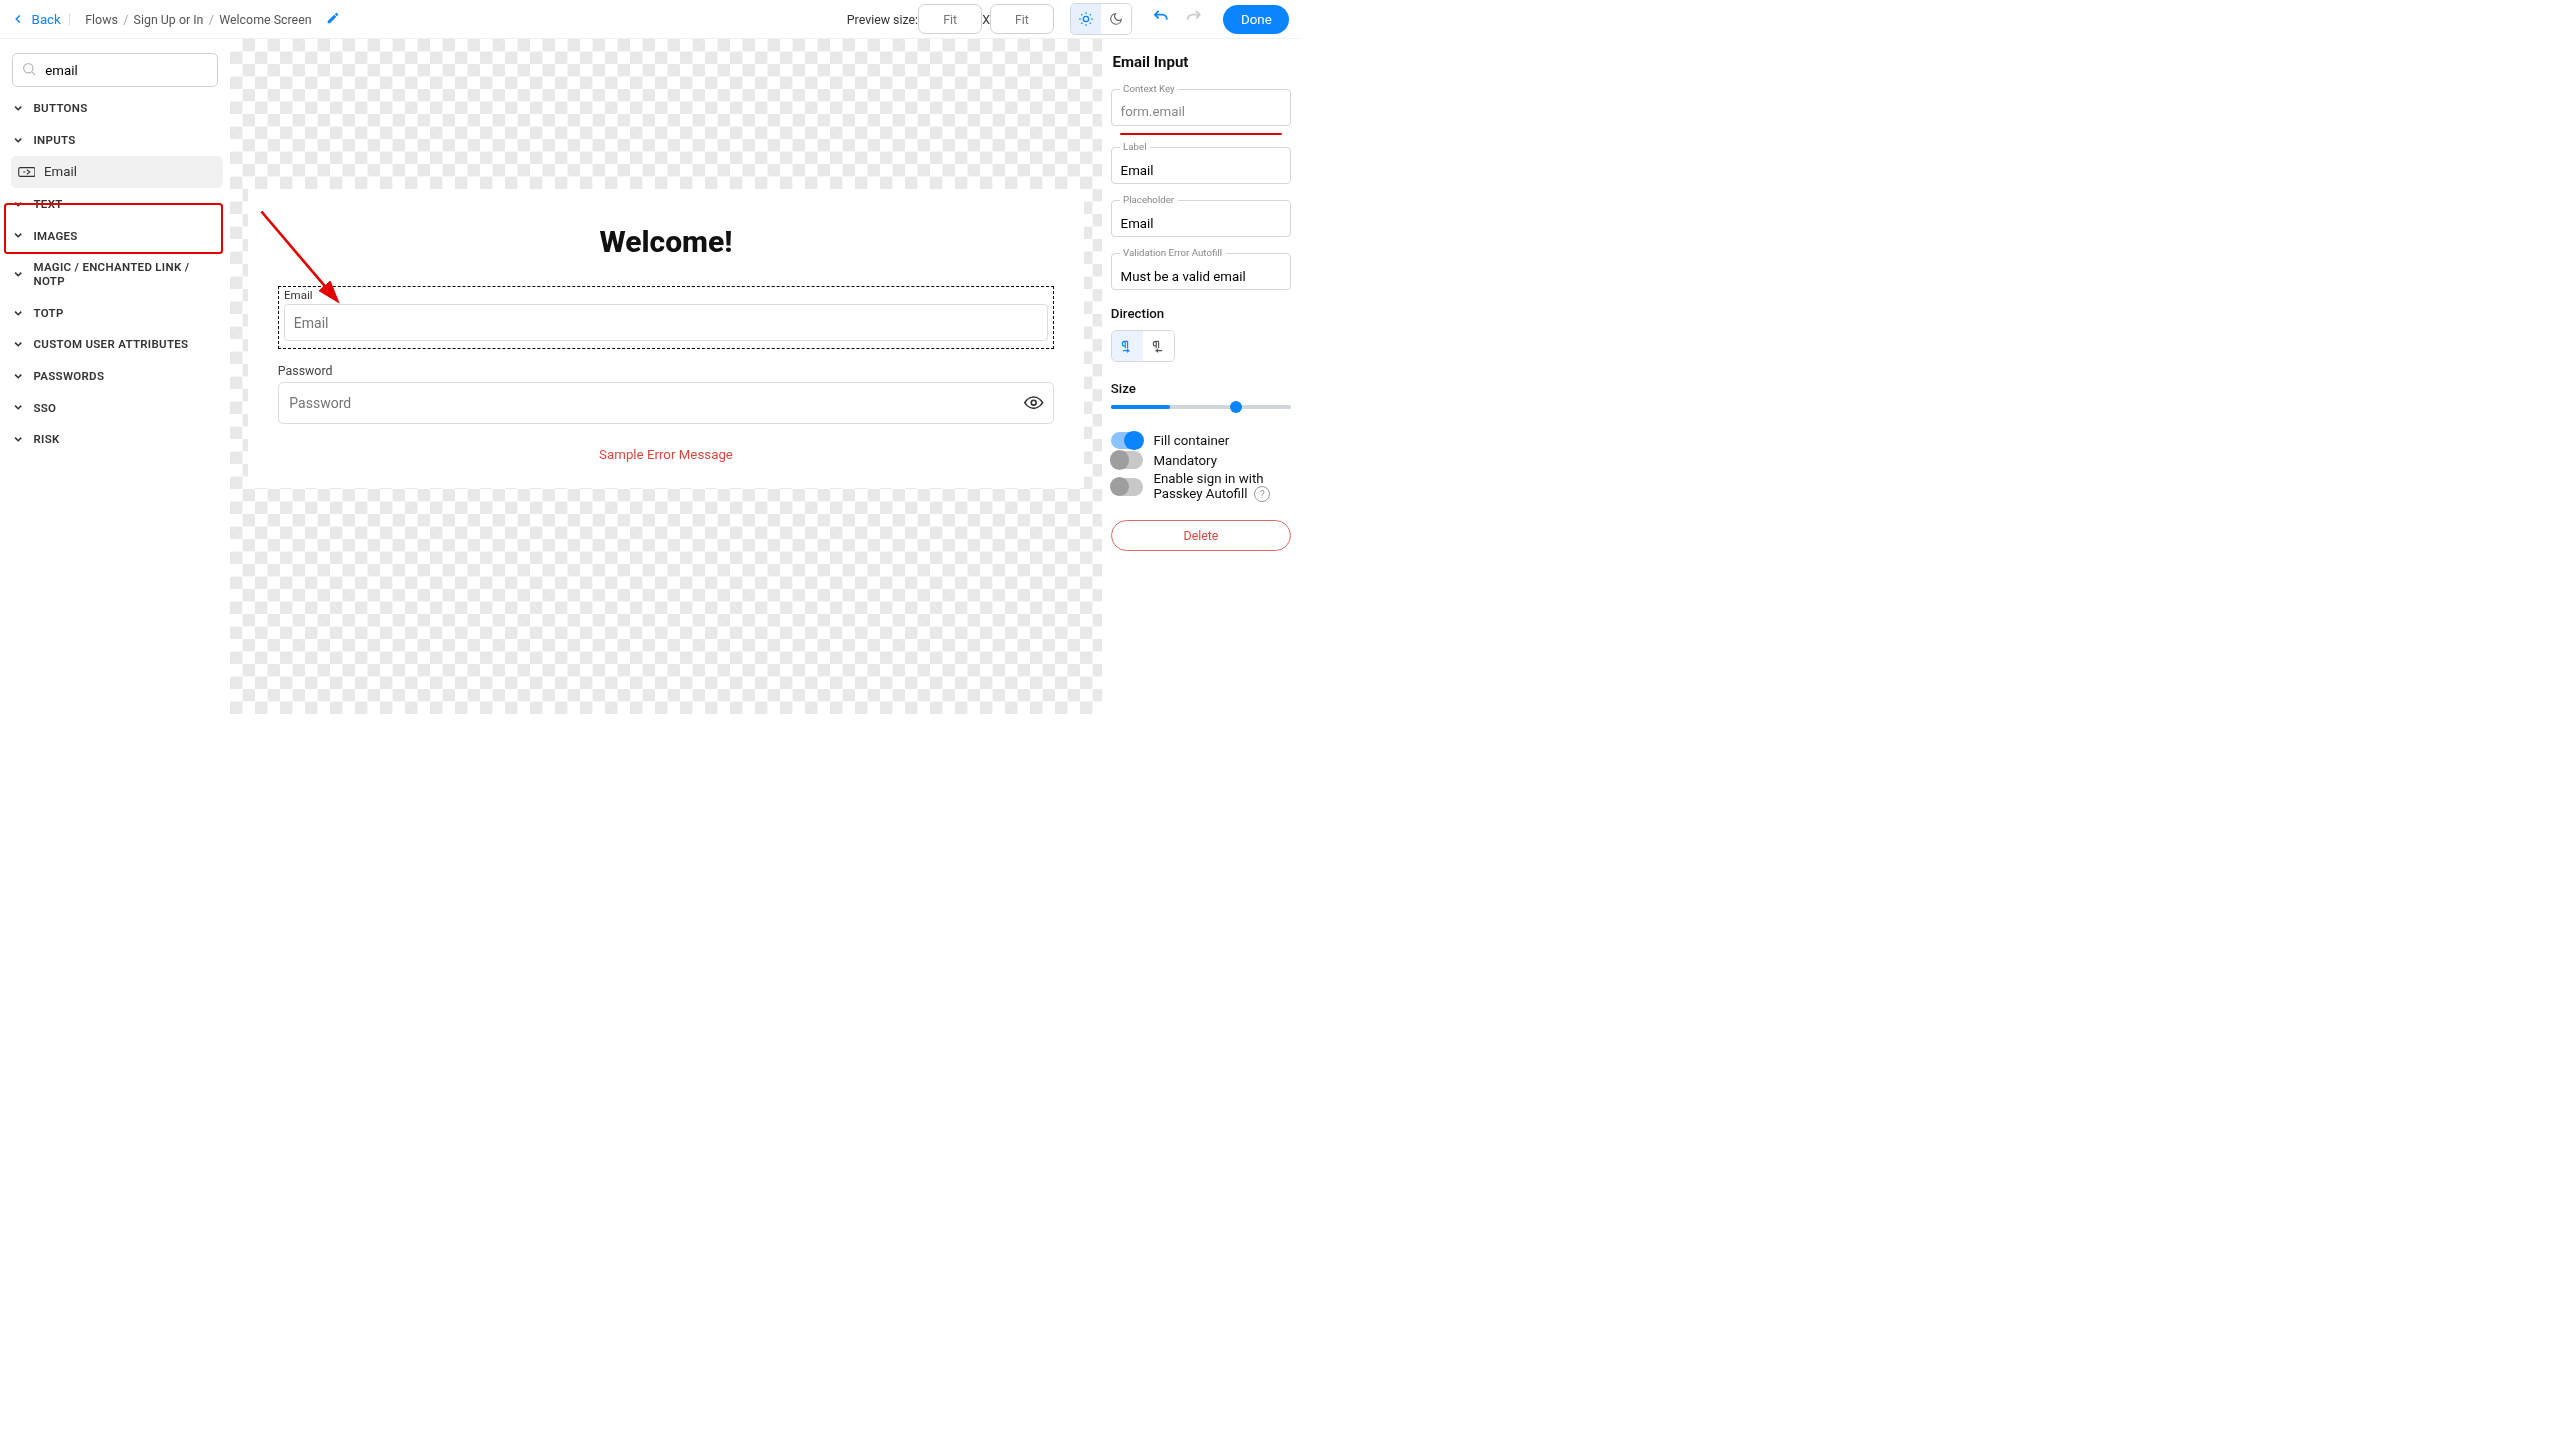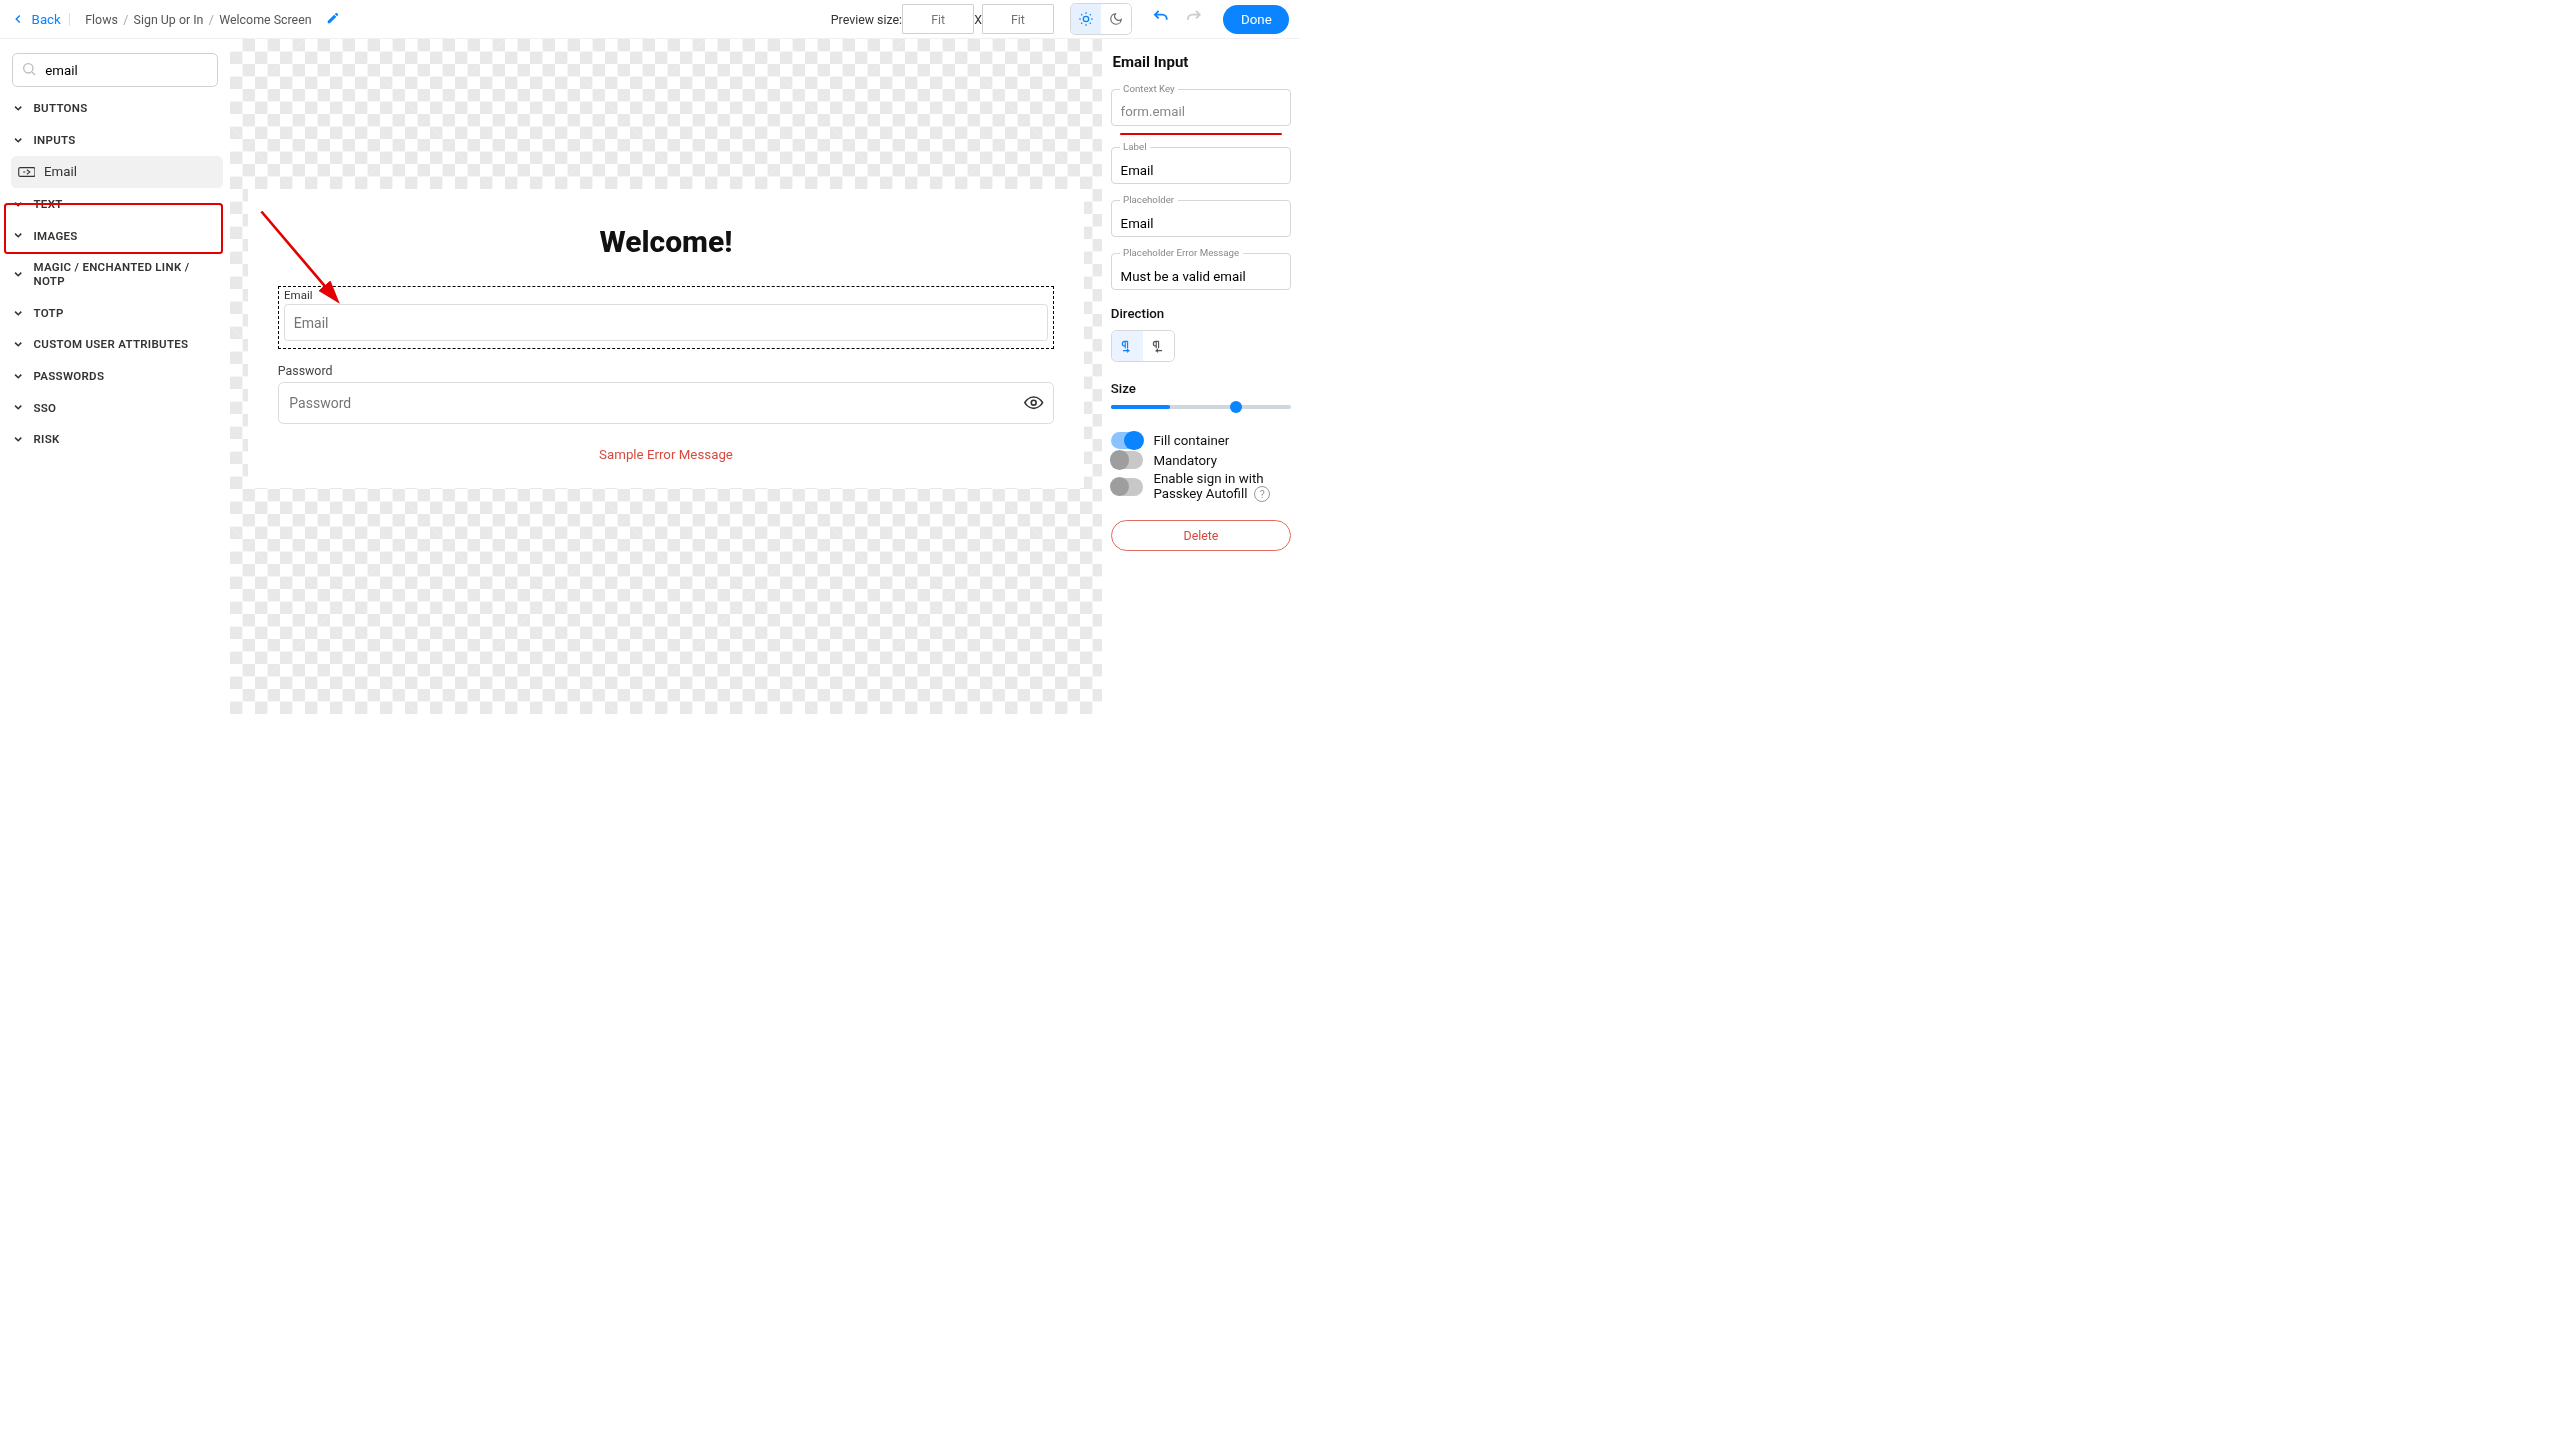--- a/index.html
+++ b/index.html
@@ -7,21 +7,21 @@
   .app { width: 1300px; height: 714px; position: relative; display: flex; flex-direction: column; }
 
   
   .topbar { height: 39px; display: flex; align-items: center; padding: 0 10.6px; border-bottom: 0.9px solid #f0f0f0; gap: 7px; }
   .back-link { display:flex; align-items:center; gap:7px; color:#0a84ff; font-size:13.3px; cursor:pointer;}
   .crumbs { display:flex; align-items:center; gap:5.3px; color:#555; font-size:12.4px; margin-left:7px;}
   .crumbs .sep{ color:#aaa; }
   .edit-icon { color:#0a84ff; margin-left:7px; cursor:pointer; }
   .spacer { flex:1; }
   .preview-size { display:flex; align-items:center; font-size:12.4px; color:#333;}
-  .preview-size input { width:72px; height:30px; border:0.9px solid #d0d0d0; border-radius:1px; text-align:center; font-size:12.4px; color:#999;}
+  .preview-size input { width:64px; height:30px; border:0.9px solid #d0d0d0; border-radius:7px; text-align:center; font-size:12.4px; color:#999;}
   .theme-toggle { display:flex; border:0.9px solid #d6d6d6; border-radius:5.3px; overflow:hidden; margin-left:8.8px;}
   .theme-toggle button{ width:30px; height:30px; border:none; background:#fff; display:flex; align-items:center; justify-content:center; cursor:pointer; color:#666;}
   .theme-toggle button.active{ background:#e6f0ff; color:#0a84ff;}
   .history { display:flex; gap:7px; margin-left:8.8px;}
   .history button{ width:26.5px; height:26.5px; border:none; background:none; cursor:pointer; color:#0a84ff; font-size:16px;}
   .history button.disabled{ color:#ccc; cursor:default;}
   .done-btn{ margin-left:8.8px; background:#0a84ff; color:#fff; border:none; border-radius:17.7px; padding:7px 17.7px; font-size:13.3px; cursor:pointer;}
 
   
   .body { flex:1; display:flex; min-height:0; }
@@ -277,21 +277,21 @@
         <span class="flab">Label</span>
         <input value="Email" style="">
       </div>
 
       <div class="field">
         <span class="flab">Placeholder</span>
         <input value="Email" style="">
       </div>
 
       <div class="field">
-        <span class="flab">Placeholder Error Message</span>
+        <span class="flab">Validation Error Autofill</span>
         <input value="Must be a valid email" style="">
       </div>
 
       <div class="sec-label">Direction</div>
       <div class="dir-toggle">
         <button class="active">
           <svg width="14" height="14" viewBox="0 0 24 24" fill="none" stroke="currentColor" stroke-width="2">
               <path d="M9 4v12M13 4v12M13 4H8a4 4 0 0 0 0 8h1M5 20h10l-3-3m3 3l-3 3"></path>
             </svg>
         </button>

